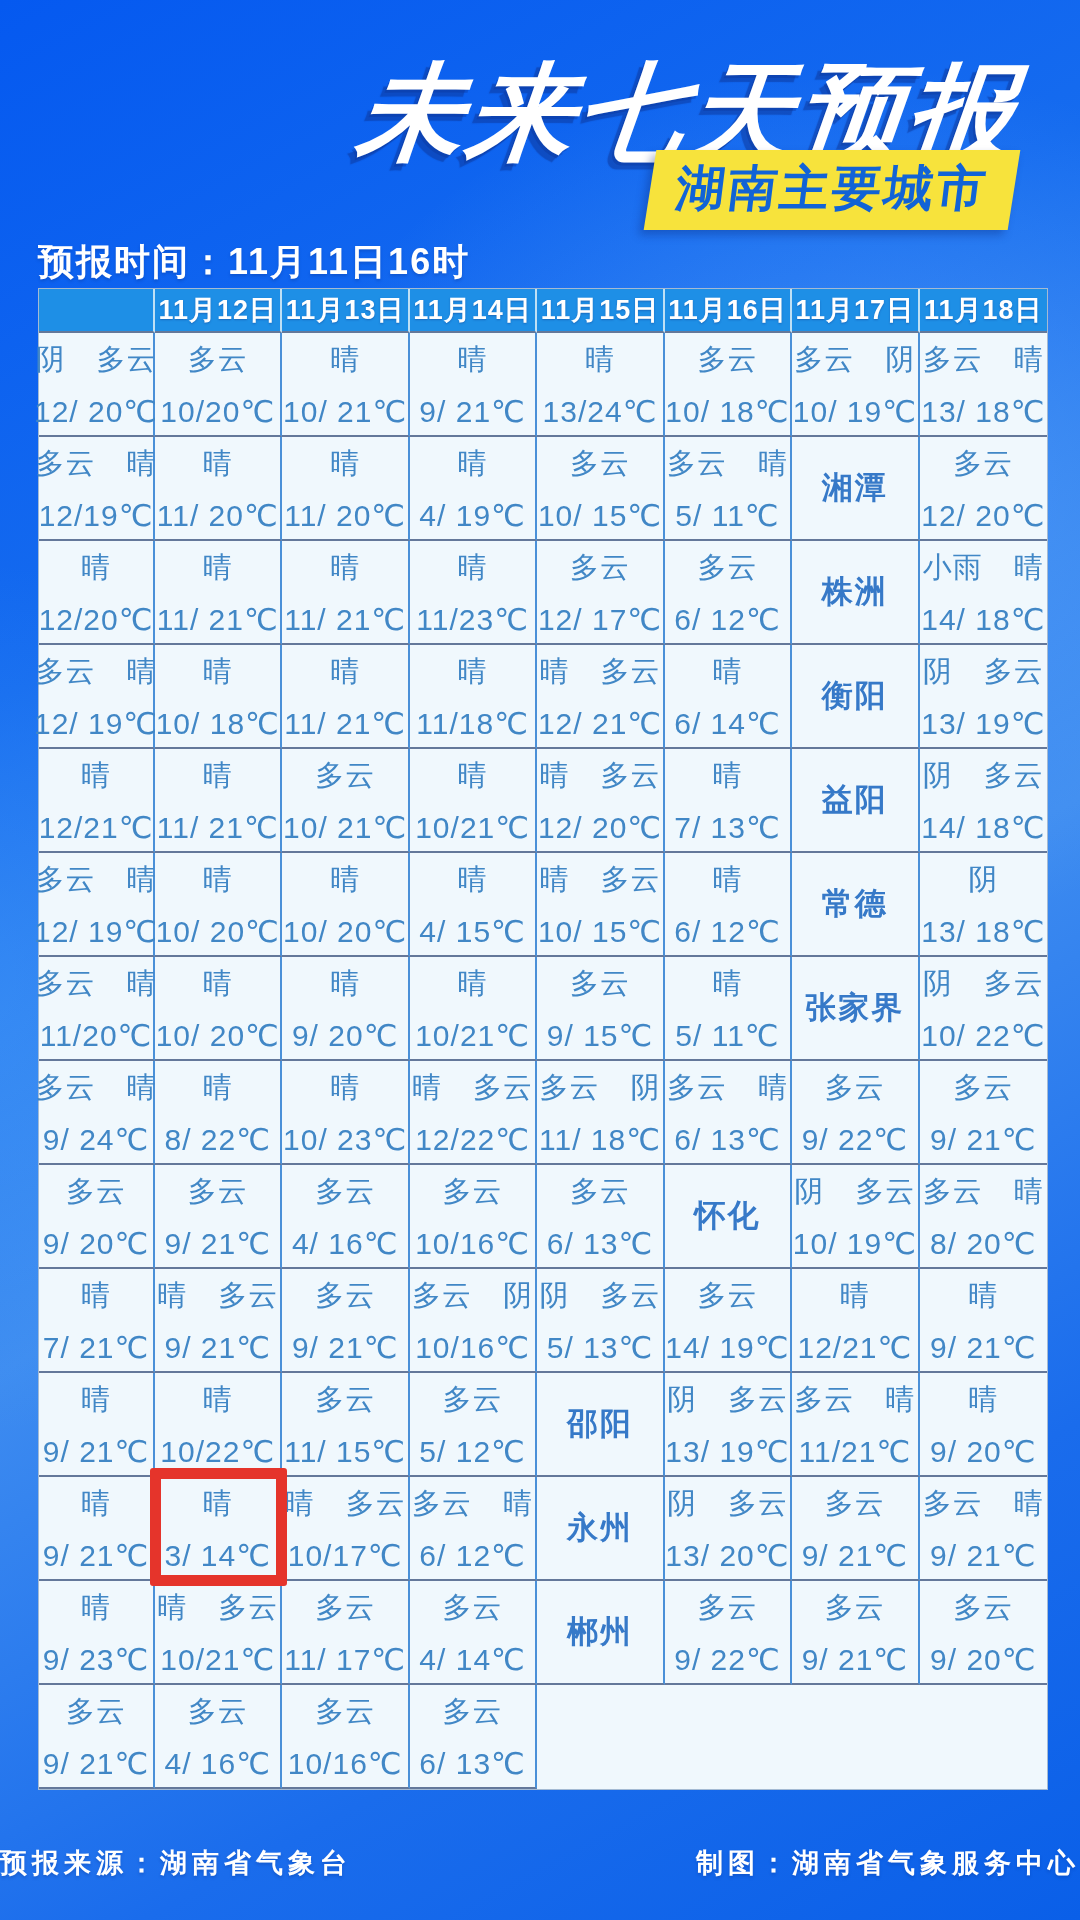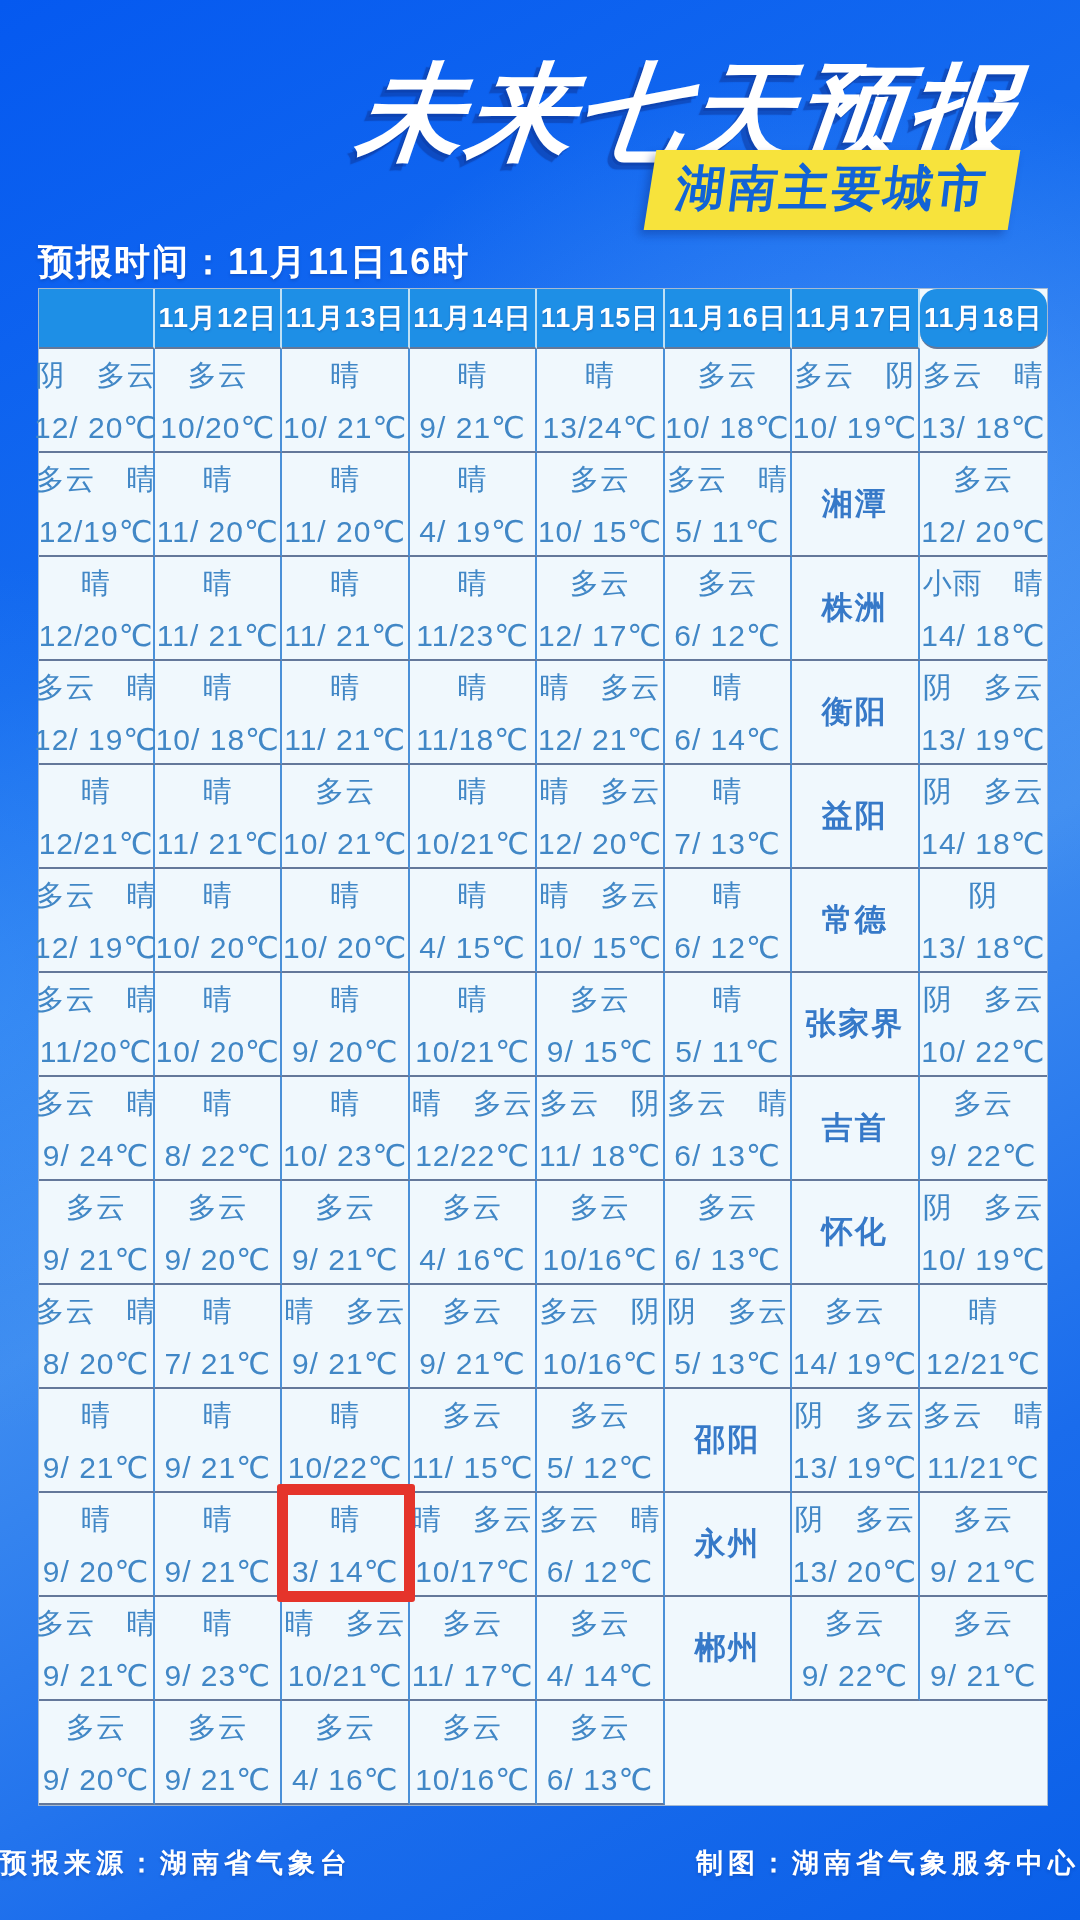--- a/index.html
+++ b/index.html
@@ -42,27 +42,27 @@
     border:1px solid rgba(70,110,160,0.45);
     background:var(--row-light,#F0F8FD);
   }
   .cell {
     border-right:2px solid var(--grid-v,#4A90D8);
     border-bottom:2px solid var(--grid-h,#64789A);
     display:flex; flex-direction:column; align-items:center; justify-content:center;
   }
   .cell:nth-child(8n) { border-right:none; }
   .hcell {
-    height:60px; background:var(--header-bg,#1E8FE6);
+    height:44px; background:var(--header-bg,#1E8FE6);
     border-right:2px solid #BFE0F5; border-bottom:2px solid var(--grid-h,#64789A);
     display:flex; align-items:center; justify-content:center;
     color:#ffffff; font-size:27px; font-weight:700; letter-spacing:1px;
     text-shadow:0 1px 2px rgba(20,60,140,0.45);
   }
-  .hcell:nth-child(8) { border-right:none;border-radius:17px; }
+  .hcell:nth-child(8) { border-right:none; }
   .city-cell { font-size:31px; font-weight:700; color:var(--city-color,#3679C8); letter-spacing:2px; }
   .weather { font-size:29px; color:var(--cell-color,#4187C6); word-spacing:22px; letter-spacing:1px; white-space:nowrap; }
   .temp { margin-top:14px; font-size:30px; color:var(--cell-color,#4187C6); letter-spacing:1px; white-space:nowrap; }
   .data-cell { position:relative; height:104px; }
   .hl-frame {
     position:absolute; left:-5px; top:-9px; right:-7px; bottom:-7px;
     border:11px solid var(--highlight,#E5342B);
     border-radius:3px; pointer-events:none; z-index:5;
   }
   .footer {
@@ -315,21 +315,20 @@
       <div class="temp">12/22℃</div>
     </div>
     <div class="cell data-cell row-dark">
       <div class="weather">多云 阴</div>
       <div class="temp">11/ 18℃</div>
     </div>
     <div class="cell data-cell row-dark">
       <div class="weather">多云 晴</div>
       <div class="temp">6/ 13℃</div>
     </div>
-    <div class="cell data-cell city-cell row-light">吉首</div>
     <div class="cell data-cell row-light">
       <div class="weather">多云</div>
       <div class="temp">9/ 22℃</div>
     </div>
     <div class="cell data-cell row-light">
       <div class="weather">多云</div>
       <div class="temp">9/ 21℃</div>
     </div>
     <div class="cell data-cell row-light">
       <div class="weather">多云</div>

